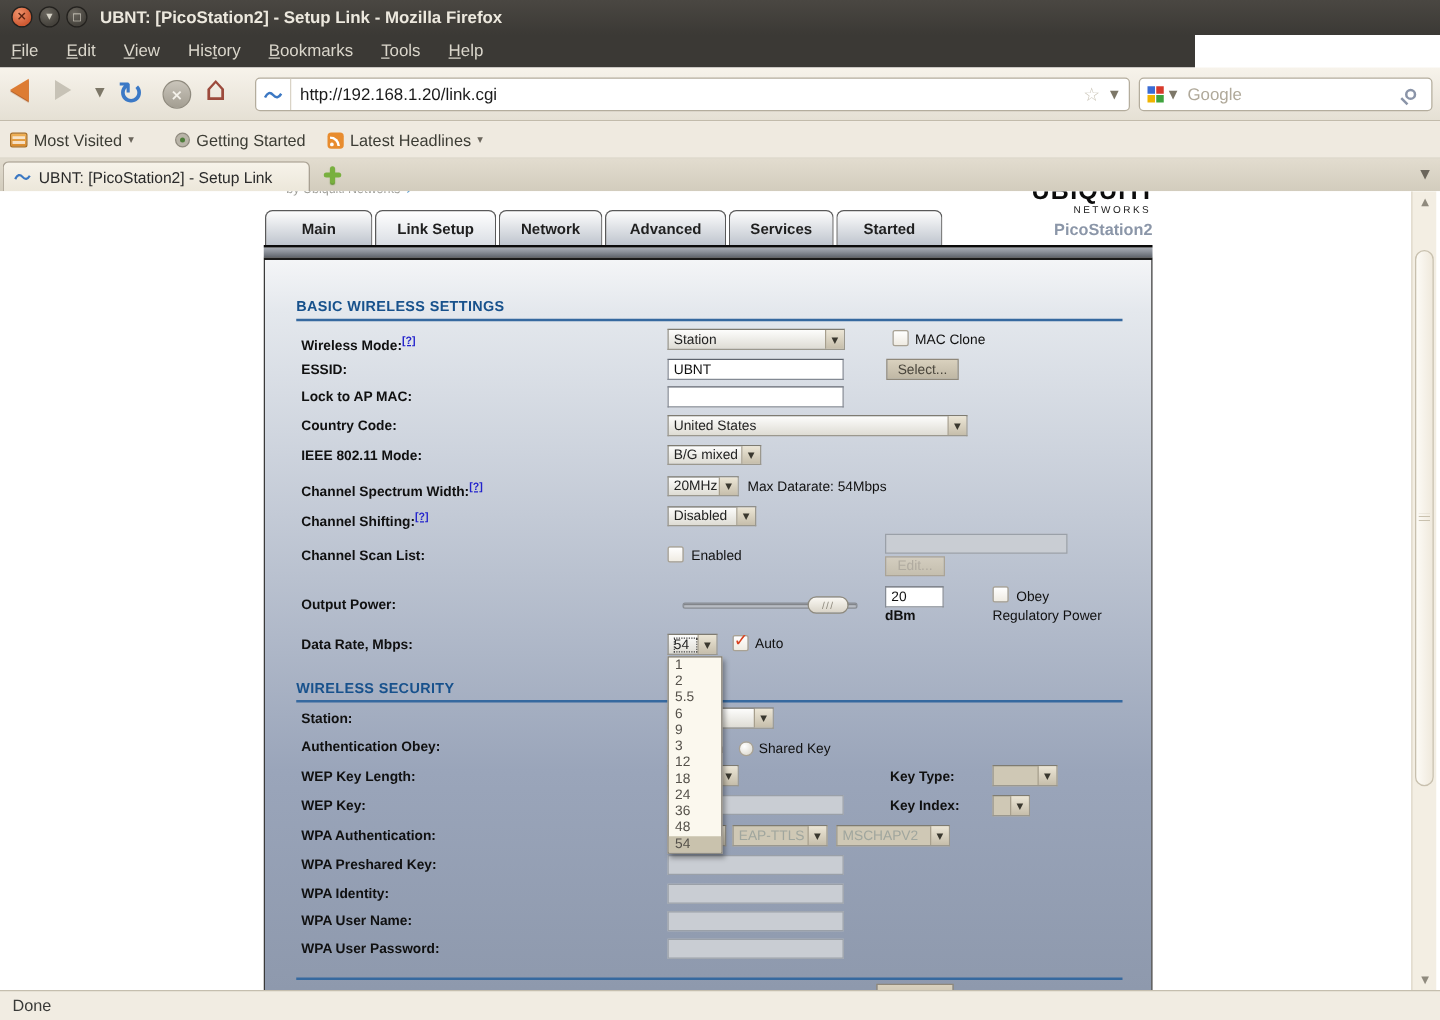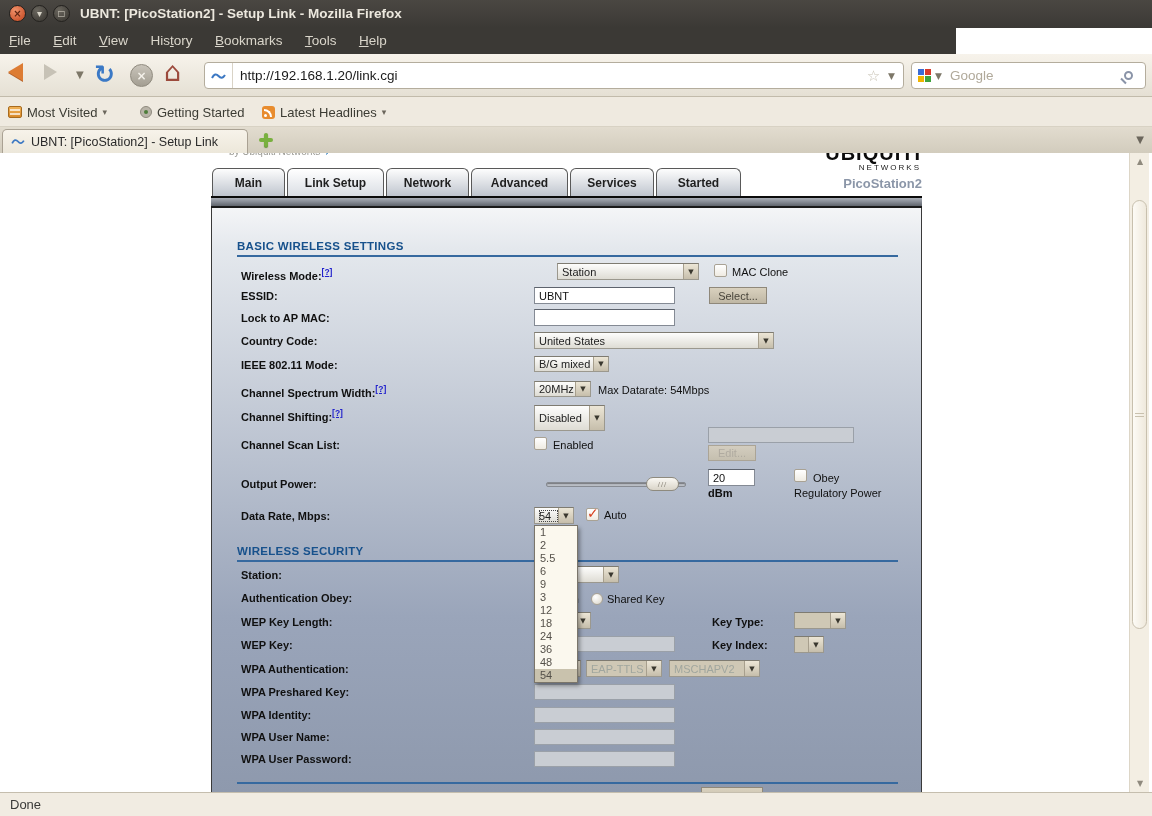--- a/index.html
+++ b/index.html
@@ -256,37 +256,37 @@
     <span>by Ubiquiti Networks</span> <span class="brand-glyph glyph">✈</span>
   </span>
 
   <div class="logo-wrap">
     <div class="logo-big">UBIQUITI</div>
     <div class="logo-sub">NETWORKS</div>
   </div>
   <span class="device-name">PicoStation2</span>
 
   <div class="ptabs">
-    <div class="ptab" style="width:73px;">Main</div>
+    <div class="ptab" style="width:86px;">Main</div>
     <div class="ptab active" style="width:97px;">Link Setup</div>
     <div class="ptab" style="width:83px;">Network</div>
     <div class="ptab" style="width:97px;">Advanced</div>
     <div class="ptab" style="width:84px;">Services</div>
     <div class="ptab" style="width:85px;">Started</div>
   </div>
 
   <div class="darkbar"></div>
 
   <div class="panel">
 
     <span class="sect" style="top:32px;">BASIC WIRELESS SETTINGS</span>
     <span class="sect-line" style="top:47px;"></span>
 
     <span class="lbl" style="top:59px;"><span>Wireless Mode:</span><span class="help-sup">[?]</span></span>
-    <span class="sel" style="left:322px;top:55px;width:142px;margin-left:23px;">
+    <span class="sel" style="left:322px;top:55px;width:142px;">
         <span class="val">Station</span>
         <span class="selbtn">▼</span>
       </span>
     <span class="cb" style="left:502px;top:56px;"></span>
     <span class="txt" style="left:520px;top:58px;">MAC Clone</span>
 
     <span class="lbl" style="top:82px;">ESSID:</span>
     <span class="inp" style="left:322px;top:79px;width:141px;">UBNT</span>
     <span class="btn" style="left:497px;top:79px;width:58px;height:17px;">Select...</span>
 
@@ -306,21 +306,21 @@
       </span>
 
     <span class="lbl" style="top:176px;"><span>Channel Spectrum Width:</span><span class="help-sup">[?]</span></span>
     <span class="sel" style="left:322px;top:173px;width:57px;height:16px;">
         <span class="val">20MHz</span>
         <span class="selbtn">▼</span>
       </span>
     <span class="txt" style="left:386px;top:176px;">Max Datarate: 54Mbps</span>
 
     <span class="lbl" style="top:200px;"><span>Channel Shifting:</span><span class="help-sup">[?]</span></span>
-    <span class="sel" style="left:322px;top:197px;width:71px;height:26px;">
+    <span class="sel" style="left:322px;top:197px;width:71px;height:16px;">
         <span class="val">Disabled</span>
         <span class="selbtn">▼</span>
       </span>
 
     <span class="lbl" style="top:231px;">Channel Scan List:</span>
     <span class="cb" style="left:322px;top:229px;"></span>
     <span class="txt" style="left:341px;top:231px;">Enabled</span>
     <span class="inp dis" style="left:496px;top:219px;width:146px;height:16px;"></span>
     <span class="btn dis" style="left:496px;top:237px;width:48px;height:16px;">Edit...</span>
 

